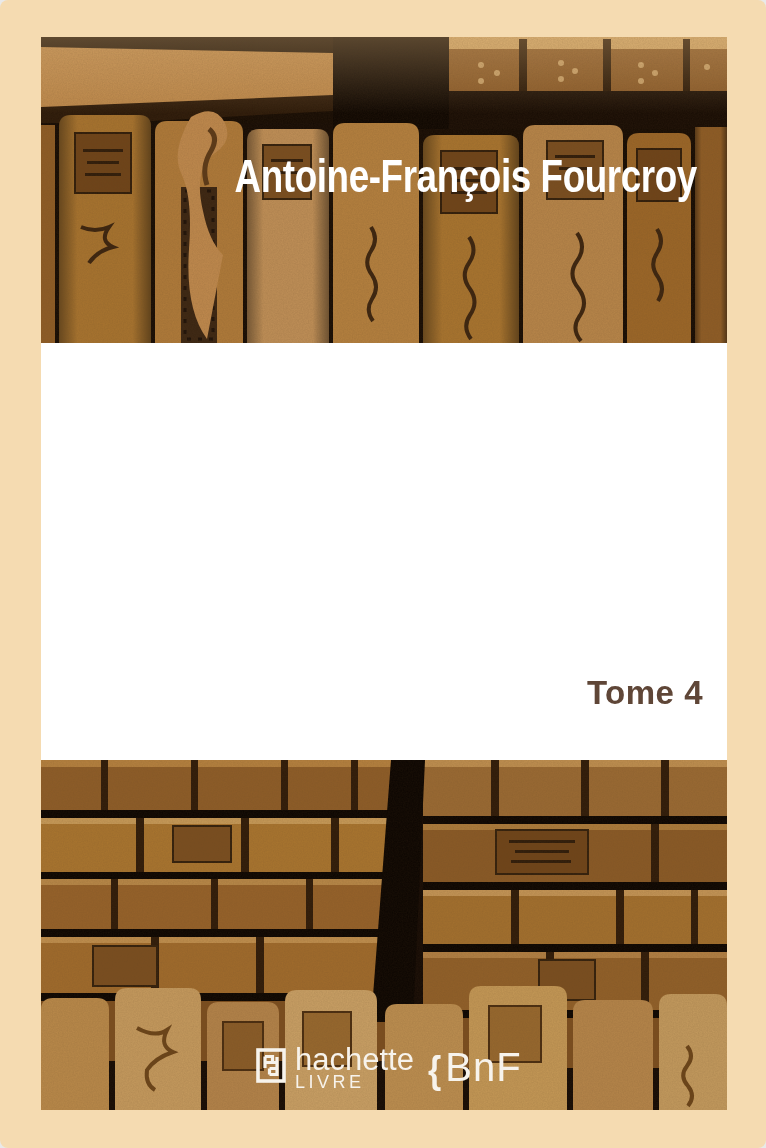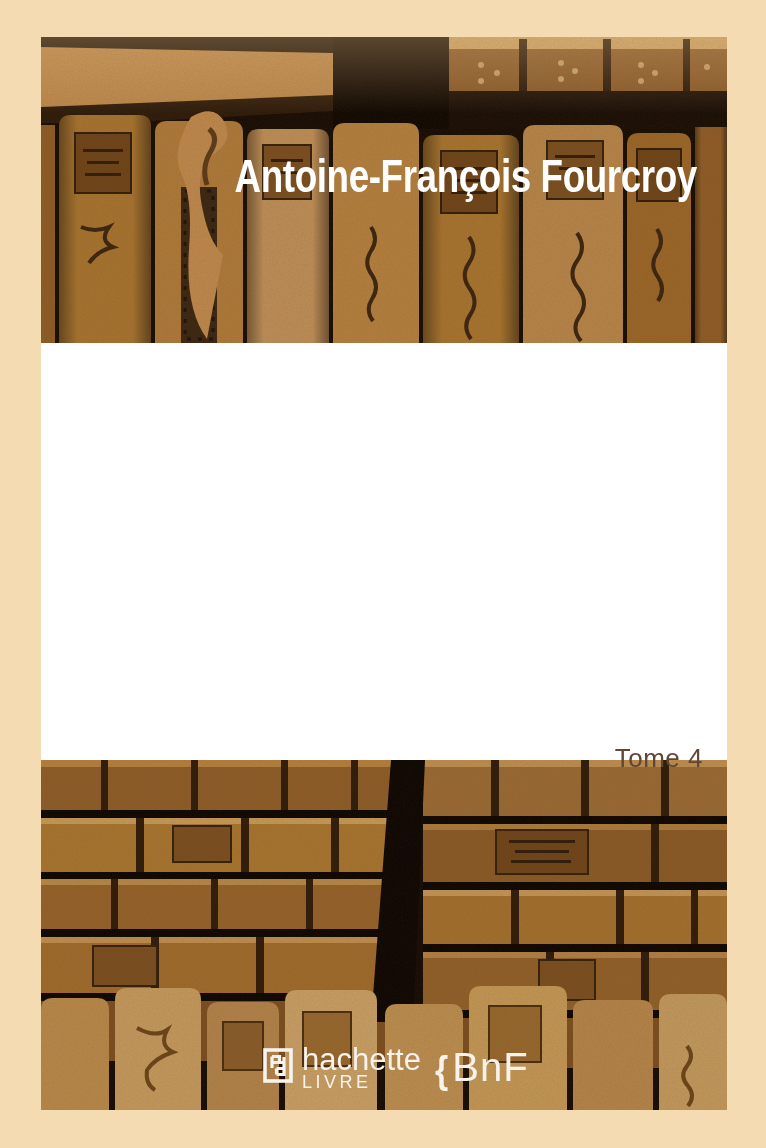--- a/index.html
+++ b/index.html
@@ -2,20 +2,21 @@
 <html style="--cream-border: #f5dbb1; --band-white: #ffffff; --title-text: #1c1c1c; --volume-text: #5f4637; --author-text: #ffffff; --logo-white: #f7f3ec; --photo-amber: #a9752f; --photo-dark: #150b04;"><head>
 <meta charset="utf-8">
 <style>
   html,body{margin:0;padding:0;background:#e9e9e9;}
   .cover{
     position:relative;
     width:766px;height:1148px;
     background:var(--cream-border,#f5dbb1);
     overflow:hidden;
     font-family:"Liberation Sans",sans-serif;
+    border-radius:8px;
   }
   .photo{position:absolute;left:41px;width:686px;overflow:hidden;}
   .photo svg{display:block;width:100%;height:100%;}
   .photo-top{top:37px;height:306px;}
   .photo-bottom{top:760px;height:350px;}
   .white-band{
     position:absolute;left:41px;top:343px;width:686px;height:417px;
     background:var(--band-white,#ffffff);
   }
   .author{
@@ -27,29 +28,28 @@
   }
   .title{
     position:absolute;top:352px;right:55px;z-index:3;
     text-align:right;
     font-family:"Liberation Serif",serif;
     color:var(--title-text,#1c1c1c);
     font-size:60px;line-height:65px;letter-spacing:-0.5px;
     white-space:nowrap;
   }
   .tome{
-    position:absolute;top:740px;right:63px;z-index:3;
+    position:absolute;top:675px;right:63px;z-index:3;
     color:var(--volume-text,#5f4637);
-    font-size:26px;line-height:36px;font-weight:normal;
+    font-size:33px;line-height:36px;font-weight:bold;
     letter-spacing:0.5px;white-space:nowrap;
   }
   .publishers{
     position:absolute;left:0;top:1042px;width:666px;height:60px;z-index:3;
     color:var(--logo-white,#f7f3ec);
-    margin-left:7px;
   }
   .hachette{position:absolute;left:256px;top:4px;display:flex;align-items:flex-start;}
   .hachette-mark{width:30px;height:35px;margin-right:9px;margin-top:2px;}
   .hachette-text{display:flex;flex-direction:column;}
   .hachette-name{font-size:31px;line-height:28px;letter-spacing:0;}
   .hachette-sub{font-size:18px;line-height:14px;letter-spacing:3.5px;margin-top:1px;}
   .bnf{position:absolute;left:428px;top:8px;display:flex;align-items:flex-start;}
   .bnf-brace{font-size:34px;line-height:34px;font-weight:bold;margin-right:4px;transform:scaleY(1.15);transform-origin:top;}
   .bnf-name{font-size:40px;line-height:34px;font-weight:normal;letter-spacing:1px;}
 </style>

